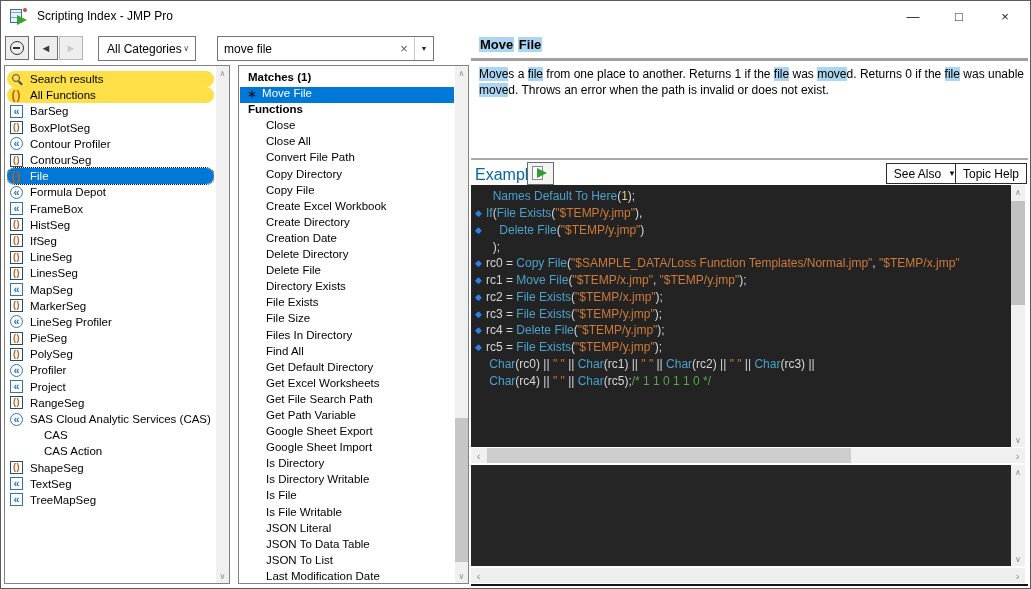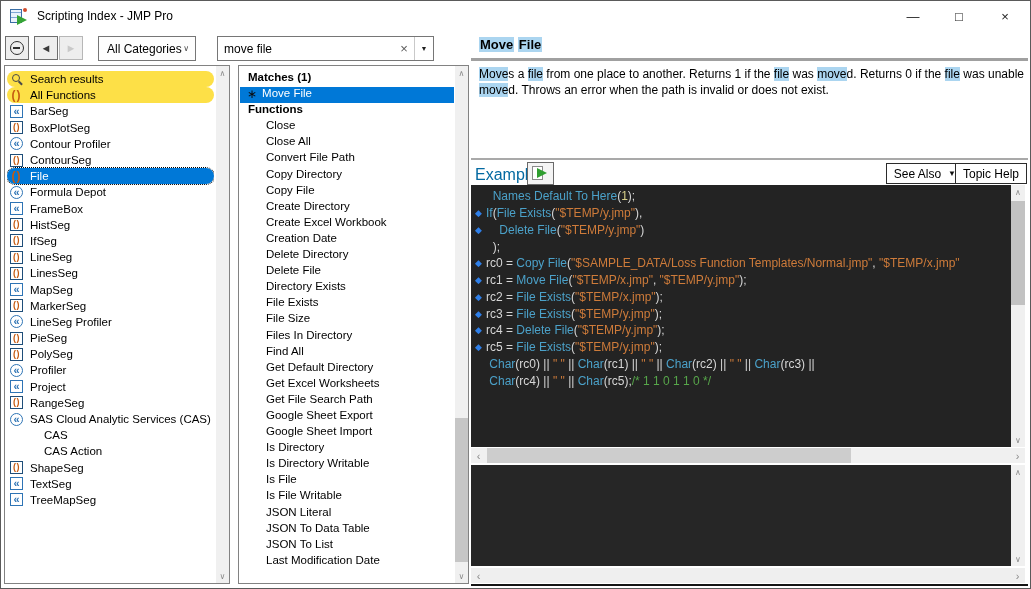--- a/index.html
+++ b/index.html
@@ -280,26 +280,26 @@
         <div class="mrow item">
           <span>Convert File Path</span>
         </div>
         <div class="mrow item">
           <span>Copy Directory</span>
         </div>
         <div class="mrow item">
           <span>Copy File</span>
         </div>
         <div class="mrow item">
+          <span>Create Excel Workbook</span>
+        </div>
+        <div class="mrow item">
           <span>Create Directory</span>
         </div>
         <div class="mrow item">
-          <span>Create Excel Workbook</span>
-        </div>
-        <div class="mrow item">
           <span>Creation Date</span>
         </div>
         <div class="mrow item">
           <span>Delete Directory</span>
         </div>
         <div class="mrow item">
           <span>Delete File</span>
         </div>
         <div class="mrow item">
           <span>Directory Exists</span>
@@ -317,20 +317,23 @@
           <span>Find All</span>
         </div>
         <div class="mrow item">
           <span>Get Default Directory</span>
         </div>
         <div class="mrow item">
           <span>Get Excel Worksheets</span>
         </div>
         <div class="mrow item">
           <span>Get File Search Path</span>
+        </div>
+        <div class="mrow item">
+          <span>Get Path Variable</span>
         </div>
         <div class="mrow item">
           <span>Google Sheet Export</span>
         </div>
         <div class="mrow item">
           <span>Google Sheet Import</span>
         </div>
         <div class="mrow item">
           <span>Is Directory</span>
         </div>

